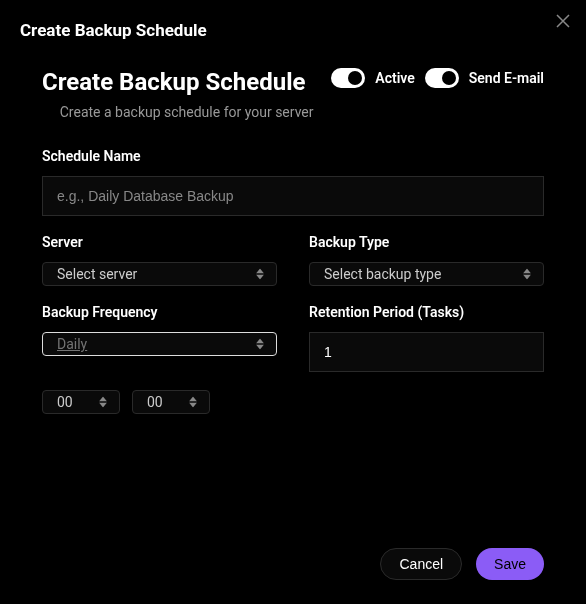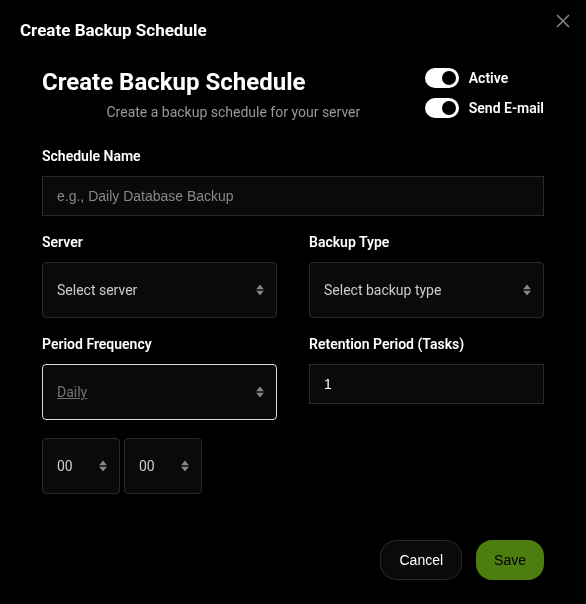--- a/index.html
+++ b/index.html
@@ -59,21 +59,21 @@
       font-weight: 700;
       margin-bottom: 8px;
     }
     .subtitle {
       font-size: 14px;
       color: #999;
       text-align: center;
     }
     .toggles {
       display: flex;
-      flex-direction: column;
+      flex-direction: row;
       gap: 10px;
     }
     .toggle-row {
       display: flex;
       align-items: center;
       gap: 10px;
     }
     .toggle {
       width: 34px;
       height: 20px;
@@ -123,21 +123,21 @@
       border-radius: 0;
       color: #fff;
       padding: 0 14px;
       font-size: 14px;
     }
     .text-input::placeholder {
       color: #888;
     }
     .select {
       width: 100%;
-      height: 56px;
+      height: 24px;
       background: #0a0a0a;
       border: 1px solid #2a2a2a;
       border-radius: 4px;
       color: #ccc;
       padding: 0 34px 0 14px;
       font-size: 14px;
       position: relative;
       display: flex;
       align-items: center;
       cursor: pointer;
@@ -157,51 +157,51 @@
       gap: 1px;
       color: #888;
     }
     .select-caret svg {
       width: 8px;
       height: 5px;
       fill: currentColor;
     }
     .time-row {
       display: flex;
-      gap: 4px;
+      gap: 12px;
     }
     .time-select {
       width: 78px;
     }
     .footer {
       position: absolute;
       bottom: 24px;
       right: 42px;
       display: flex;
       gap: 14px;
     }
     .btn {
-      height: 40px;
+      height: 32px;
       padding: 0 18px;
       border-radius: 16px;
       font-size: 14px;
       font-weight: 500;
       cursor: pointer;
       display: flex;
       align-items: center;
       justify-content: center;
       border: none;
     }
     .btn-cancel {
       background: #0a0a0a;
       border: 1px solid #2a2a2a;
       color: #fff;
     }
     .btn-save {
-      background: #4d7c0f;
+      background: #8b5cf6;
       color: #000;
     }
   </style>
 </head>
 <body>
 
 <div class="dialog">
   <div class="close-btn">
     <svg viewBox="0 0 14 14">
         <path d="M1 1 L13 13 M13 1 L1 13"></path>
@@ -259,21 +259,21 @@
             <svg viewBox="0 0 8 5">
                 <path d="M0 0 L8 0 L4 5 Z"></path>
               </svg>
           </span>
         </div>
       </div>
     </div>
 
     <div class="row2">
       <div class="field">
-        <label class="field-label">Period Frequency</label>
+        <label class="field-label">Backup Frequency</label>
         <div class="select select-highlight">
           <span>Daily</span>
           <span class="select-caret">
             <svg viewBox="0 0 8 5">
                 <path d="M4 0 L8 5 L0 5 Z"></path>
               </svg>
             <svg viewBox="0 0 8 5">
                 <path d="M0 0 L8 0 L4 5 Z"></path>
               </svg>
           </span>

